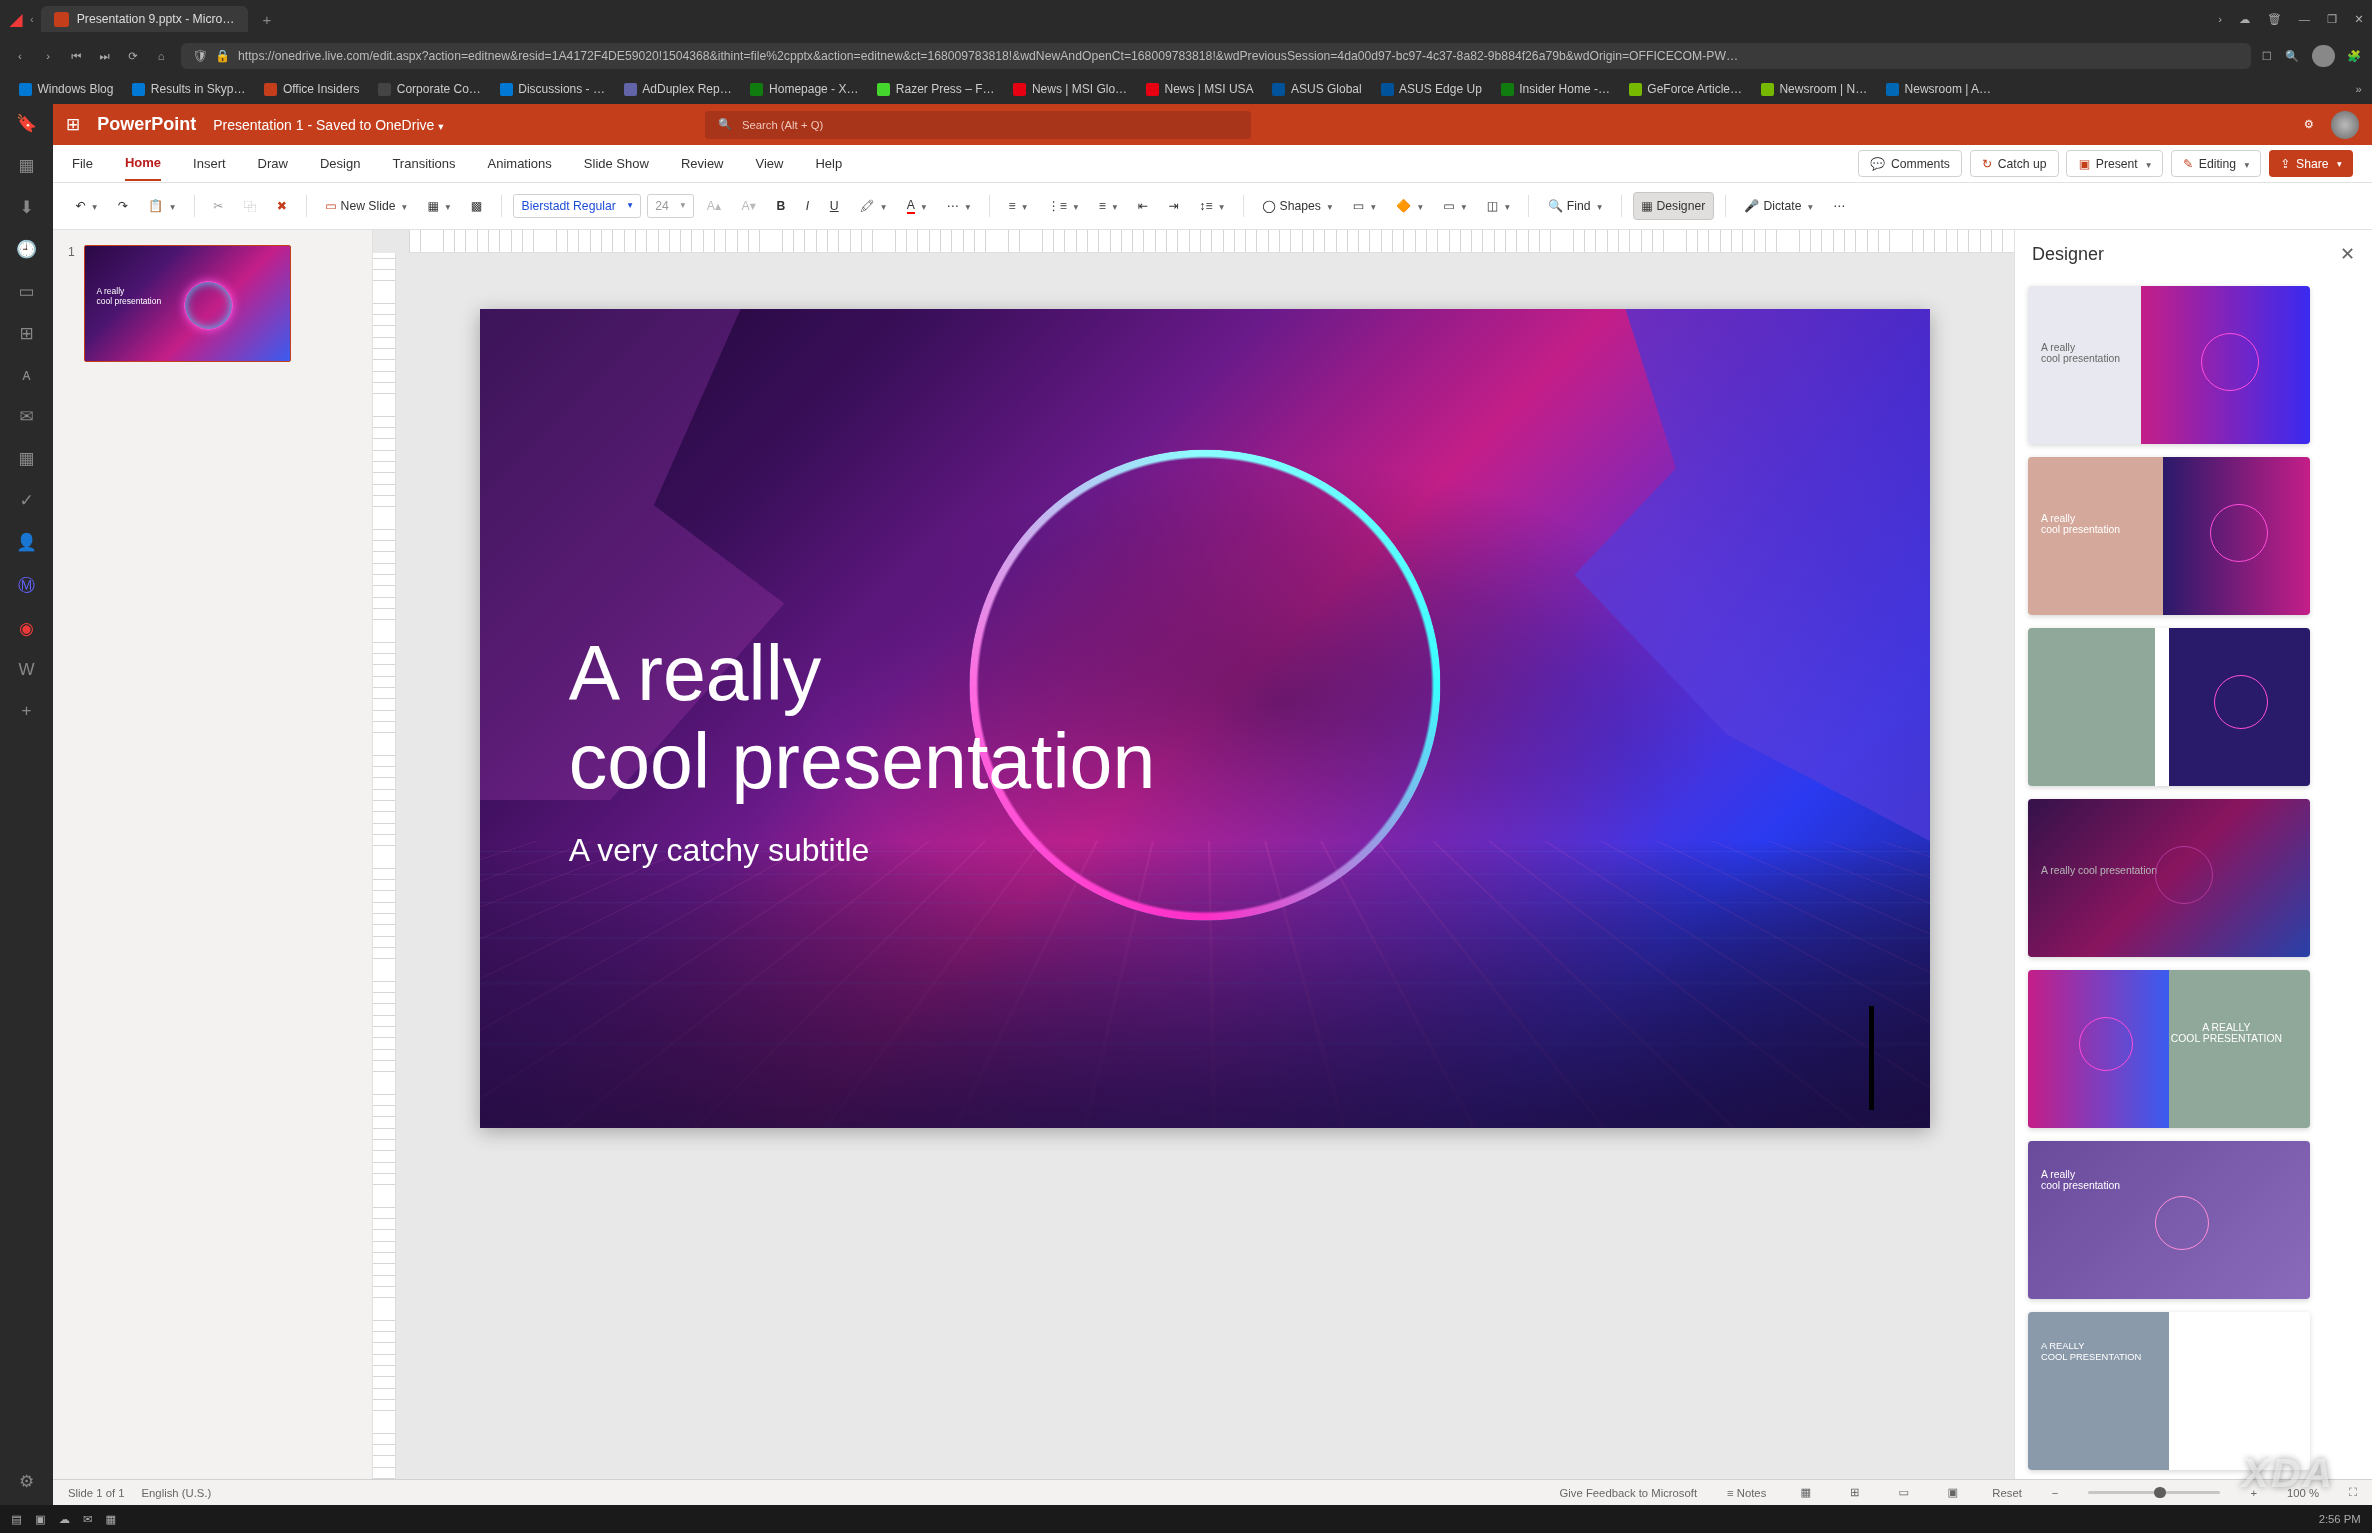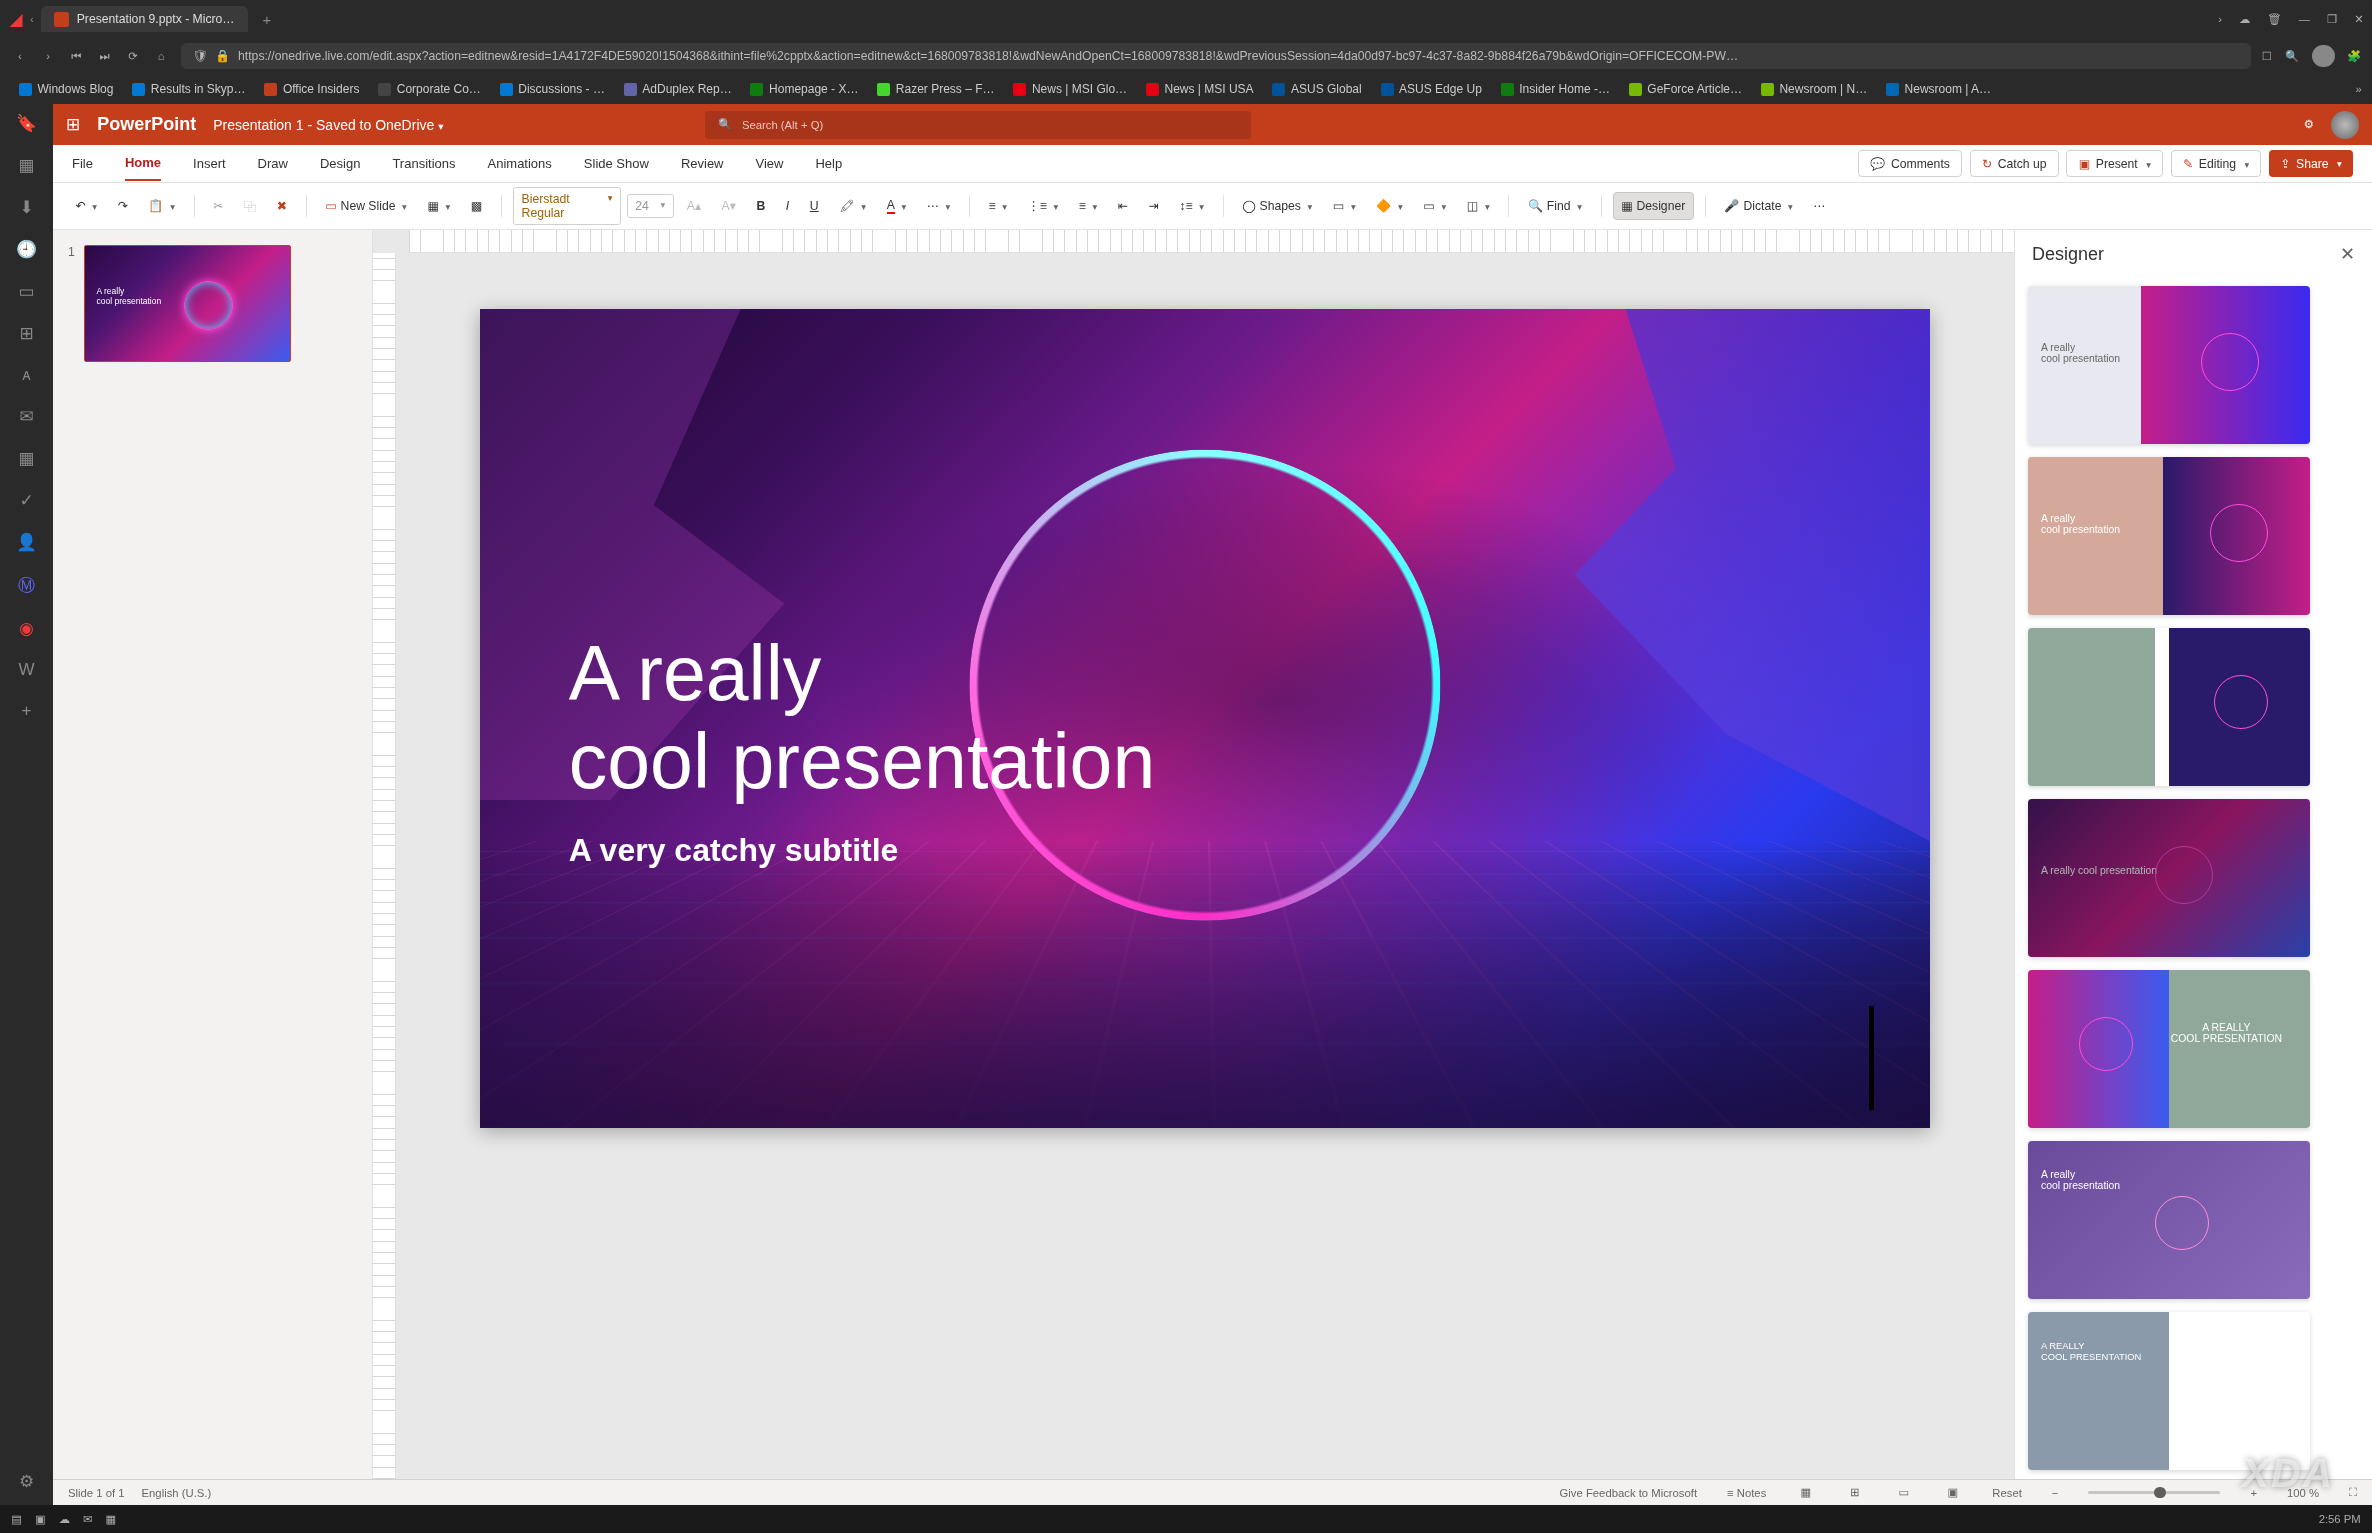--- a/index.html
+++ b/index.html
@@ -41,21 +41,21 @@
 .ribbon-tab { cursor: pointer; padding: 9.4px 0; }
 .ribbon-tab.active { border-bottom: 2.8px solid #c43e1c; color: #b91c1c; font-weight: 600; }
 .ribbon-actions { margin-left: auto; display: flex; gap: 7.5px; }
 .ribbon-action { border: 0.9px solid #d1d1d1; border-radius: 3.8px; padding: 5.6px 11.3px; display: flex; align-items: center; gap: 5.6px; font-size: 12.2px; cursor: pointer; }
 .share-btn { background: #c43e1c; color: #fff; border: none; }
 
 .ribbon-toolbar { height: 47px; background: #fff; display: flex; align-items: center; padding: 0 15px; gap: 5.6px; border-bottom: 0.9px solid #e1e1e1; font-size: 12.2px; }
 .tool-btn { padding: 5.6px 7.5px; border-radius: 3.8px; cursor: pointer; display: flex; align-items: center; gap: 3.8px; }
 .tool-btn.active { background: #e1dfdd; border: 0.9px solid #c8c6c4; }
 .divider { width: 0.9px; height: 22.6px; background: #e1e1e1; margin: 0 5.6px; }
-.font-select { border: 0.9px solid #d1d1d1; border-radius: 2.8px; padding: 3.8px 7.5px; width: 108px; color: #a16207; display: flex; justify-content: space-between; }
+.font-select { border: 0.9px solid #d1d1d1; border-radius: 2.8px; padding: 3.8px 7.5px; width: 128px; color: #1d4ed8; display: flex; justify-content: space-between; }
 .size-select { border: 0.9px solid #d1d1d1; border-radius: 2.8px; padding: 3.8px 7.5px; width: 47px; color: #999; display: flex; justify-content: space-between; }
 
 .main-area { flex: 1; display: flex; overflow: hidden; }
 
 .slide-panel { width: 320px; background: #f3f2f1; padding: 15px; border-right: 0.9px solid #e1e1e1; }
 .thumb-wrap { display: flex; gap: 9.4px; }
 .thumb-num { font-size: 12.2px; color: #666; }
 .thumb { width: 207px; height: 117px; border: 1.9px solid #c43e1c; border-radius: 1.9px; background: linear-gradient(135deg, #2a0845 0%, #4a1570 30%, #c41e88 60%, #3a5cf0 100%); position: relative; overflow: hidden; }
 .thumb::after { content: ''; position: absolute; left: 48%; top: 30%; width: 47px; height: 47px; border: 1.9px solid #ff4edb; border-radius: 50%; box-shadow: 0 0 9.4px #ff4edb, inset 0 0 9.4px #4ad8ff; }
 .thumb-title { position: absolute; left: 11.3px; top: 40px; color: #fff; font-size: 8.5px; font-weight: 300; line-height: 1.2; }
@@ -67,21 +67,21 @@
 .vruler { width: 22.6px; background: #fff; border-right: 0.9px solid #ddd; position: relative; }
 .vruler-marks { position: absolute; top: 0; bottom: 0; width: 100%; background: repeating-linear-gradient(0deg, #999 0, #999 0.9px, transparent 0.9px, transparent 11.3px); opacity: 0.4; }
 .canvas-area { flex: 1; display: flex; align-items: flex-start; justify-content: center; padding: 56px 38px; overflow: auto; background: #e8e8e8; }
 .slide { width: 1450px; height: 819px; background: linear-gradient(135deg, #1a0530 0%, #3a0f5a 20%, #6a1a8a 35%, #c41e88 50%, #6a2aca 65%, #2a3af0 80%, #1a1a6a 100%); position: relative; box-shadow: 0 3.8px 19px rgba(0,0,0,0.3); overflow: hidden; }
 .slide::before { content:''; position:absolute; inset:0; background: radial-gradient(ellipse at 50% 90%, rgba(255,50,200,0.4) 0%, transparent 50%), radial-gradient(ellipse at 55% 48%, rgba(20,10,60,0.6) 0%, transparent 40%); }
 .neon-ring { position: absolute; left: 50%; top: 46%; transform: translate(-50%,-50%); width: 471px; height: 471px; border-radius: 50%; border: 5.6px solid transparent; background: conic-gradient(from 180deg, #ff2ec8, #ff6ae0, #8affff, #3affff, #ff2ec8) border-box; -webkit-mask: radial-gradient(circle, transparent 226px, black 229px, black 235px, transparent 238px); mask: radial-gradient(circle, transparent 226px, black 229px, black 235px, transparent 238px); filter: drop-shadow(0 0 19px #ff4edb) drop-shadow(0 0 28px #4ad8ff); }
 .crystals-l { position:absolute; left:0; top:0; bottom:40%; width:30%; background: linear-gradient(135deg, #4a1a6a, #8a2a9a); clip-path: polygon(0 0, 60% 0, 40% 40%, 70% 60%, 30% 100%, 0 100%); opacity:0.7; }
 .crystals-r { position:absolute; right:0; top:0; bottom:35%; width:35%; background: linear-gradient(225deg, #3a2aca, #6a4aea); clip-path: polygon(40% 0, 100% 0, 100% 100%, 60% 80%, 30% 50%, 50% 30%); opacity:0.7; }
 .floor { position:absolute; left:0; right:0; bottom:0; height:35%; background: linear-gradient(0deg, #1a0a3a 0%, transparent 100%), repeating-linear-gradient(90deg, rgba(255,100,200,0.15) 0 1.9px, transparent 1.9px 56px), repeating-linear-gradient(0deg, rgba(100,150,255,0.1) 0 1.9px, transparent 1.9px 38px); transform: perspective(377px) rotateX(60deg); transform-origin: top; }
 .slide-title { position: absolute; left: 89px; top: 320px; color: #fff; font-size: 77px; font-weight: 300; line-height: 1.15; z-index: 10; }
-.slide-subtitle { position: absolute; left: 89px; top: 523px; color: #fff; font-size: 32px; font-weight: 700; z-index: 10; }
+.slide-subtitle { position: absolute; left: 89px; top: 523px; color: #fff; font-size: 32px; font-weight: 400; z-index: 10; }
 .cursor-bar { position:absolute; right: 56px; top: 697px; width: 4.7px; height: 104px; background: #000; }
 
 .designer-pane { width: 358px; background: #fff; border-left: 0.9px solid #e1e1e1; display: flex; flex-direction: column; }
 .designer-header { padding: 13px 17px; font-size: 18px; display: flex; justify-content: space-between; align-items: center; }
 .designer-header .close { cursor: pointer; color: #666; }
 .designer-list { flex: 1; overflow-y: auto; padding: 7.5px 13px; display: flex; flex-direction: column; gap: 13px; }
 .design-opt { width: 282px; height: 158px; border-radius: 3.8px; cursor: pointer; position: relative; overflow: hidden; box-shadow: 0 1.9px 5.6px rgba(0,0,0,0.15); }
 .do1 { background: linear-gradient(90deg, #e8e8f0 40%, #c41e88 40%, #3a2af0 100%); }
 .do1::after { content:''; position:absolute; right:18%; top:30%; width:56px; height:56px; border:1.9px solid #ff4edb; border-radius:50%; }
 .do2 { background: linear-gradient(90deg, #d4a89a 48%, #2a1a6a 48%, #c41e88 100%); }

